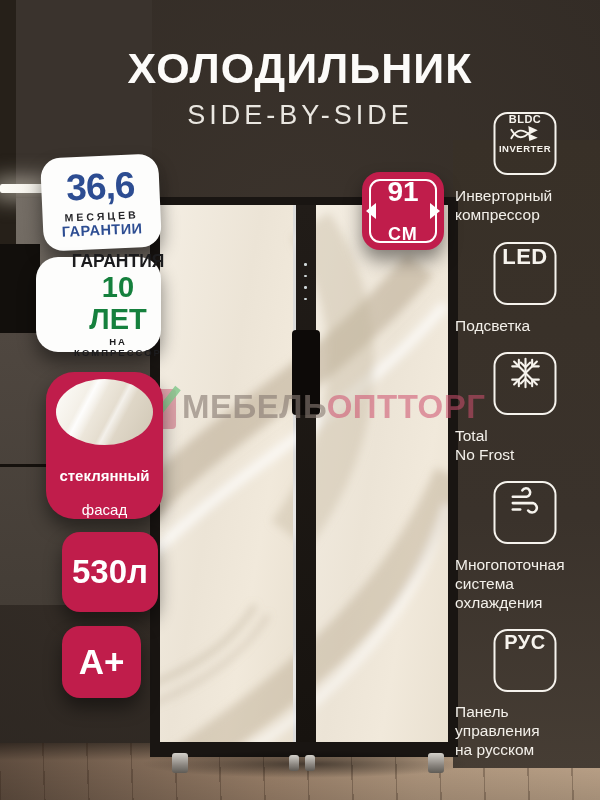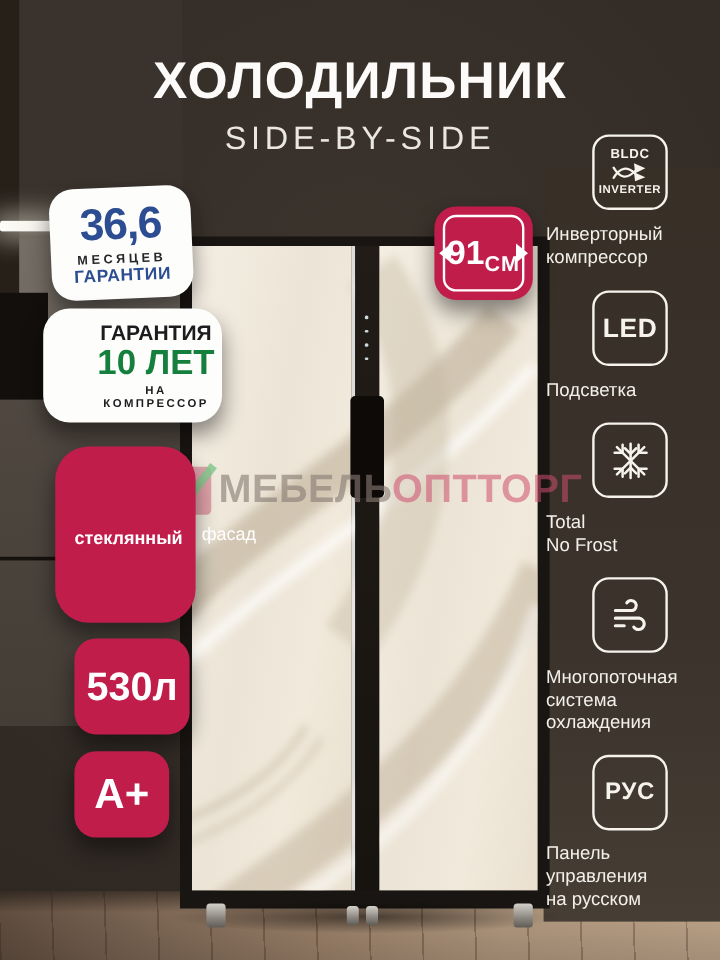--- a/index.html
+++ b/index.html
@@ -64,26 +64,26 @@
   .wm-gray { color:rgba(135,123,115,0.62); }
   .wm-pink { color:rgba(205,78,110,0.55); }
 
   
   .badge-white { background:#fdfdfc; border-radius:20px; box-shadow:0 10px 18px rgba(0,0,0,0.45);
     display:flex; flex-direction:column; align-items:center; justify-content:center; text-align:center; }
   .b-months { left:42px; top:156px; width:118px; height:93px; transform:rotate(-2.5deg); }
   .b-months .v { font-size:37px; font-weight:800; letter-spacing:-1px; color:#2d4d92; line-height:1; }
   .b-months .c1 { margin-top:5px; font-size:10.5px; font-weight:600; letter-spacing:3px; color:#26262a; }
   .b-months .c2 { font-size:14.5px; font-weight:800; letter-spacing:0.5px; color:#2d4d92; }
-  .b-warranty { left:36px; top:257px; width:149px; height:95px; border-radius:22px;padding-left:39px; }
+  .b-warranty { left:36px; top:257px; width:125px; height:95px; border-radius:22px;padding-left:39px; }
   .b-warranty .h { font-size:17.5px; font-weight:800; color:#1c1c1e; }
   .b-warranty .v { font-size:29px; font-weight:800; color:#15803d; line-height:1.1; }
   .b-warranty .c { font-size:9.5px; font-weight:700; letter-spacing:2px; color:#1c1c1e; }
   .badge-red { background:#c01d4b; color:#fff; box-shadow:0 10px 18px rgba(0,0,0,0.45);
-    display:flex; align-items:center; justify-content:center; text-align:center; }
+    display:flex; flex-direction:column; align-items:center; justify-content:center; text-align:center; }
   .b-glass { left:46px; top:372px; width:117px; height:147px; border-radius:28px; justify-content:flex-start;gap:16px; }
   .glass-circle { position:relative; margin-top:7px; width:97px; height:97px; border-radius:50%; overflow:hidden;
     background:linear-gradient(118deg,#fbfaf6 8%,#f1ece2 35%,#e2dacb 60%,#cfc6b4 100%); }
   .glass-circle::after { content:""; position:absolute; inset:0;
     background:linear-gradient(118deg, transparent 28%, rgba(255,255,255,0.9) 33%, transparent 43%,
       transparent 55%, rgba(255,255,255,0.6) 59%, transparent 67%); }
   .b-glass .l1 { margin-top:6px; font-size:15px; font-weight:800; line-height:1.2; }
   .b-glass .l2 { font-size:15px; font-weight:400; line-height:1.2; }
   .b-volume { left:62px; top:532px; width:96px; height:80px; border-radius:18px; font-size:33px; font-weight:800; }
   .b-energy { left:62px; top:626px; width:79px; height:72px; border-radius:18px; font-size:35px; font-weight:800; }
@@ -95,21 +95,21 @@
   .b-width .u { font-size:18px; font-weight:600; letter-spacing:1px; margin-top:18px; }
   .arrow-l, .arrow-r { position:absolute; top:50%; transform:translateY(-50%); width:0; height:0;
     border-top:8px solid transparent; border-bottom:8px solid transparent; }
   .arrow-l { left:4px; border-right:10px solid #fff; }
   .arrow-r { right:4px; border-left:10px solid #fff; }
 
   
   .features { left:455px; top:0; width:140px; height:800px; }
   .feat-icon { position:absolute; left:50%; transform:translateX(-50%); width:63px; height:63px;
     border:2.5px solid #f6f3ed; border-radius:14px; display:flex; flex-direction:column;
-    align-items:center; justify-content:center; color:#f6f3ed; }
+    align-items:center; color:#f6f3ed; }
   .feat-label { position:absolute; left:0; width:140px; text-align:left; white-space:pre-line;
     font-size:15.5px; line-height:19px; color:#f3f0ea; }
   .bldc-top { font-size:11px; font-weight:800; letter-spacing:0.5px; line-height:1; }
   .bldc-bottom { font-size:9.5px; font-weight:600; letter-spacing:0.5px; line-height:1; margin-top:2px; }
   .led-text { font-size:22px; font-weight:800; letter-spacing:0.5px; }
   .rus-text { font-size:20px; font-weight:800; letter-spacing:0.5px; }
 </style>
 </head>
 <body>
 

